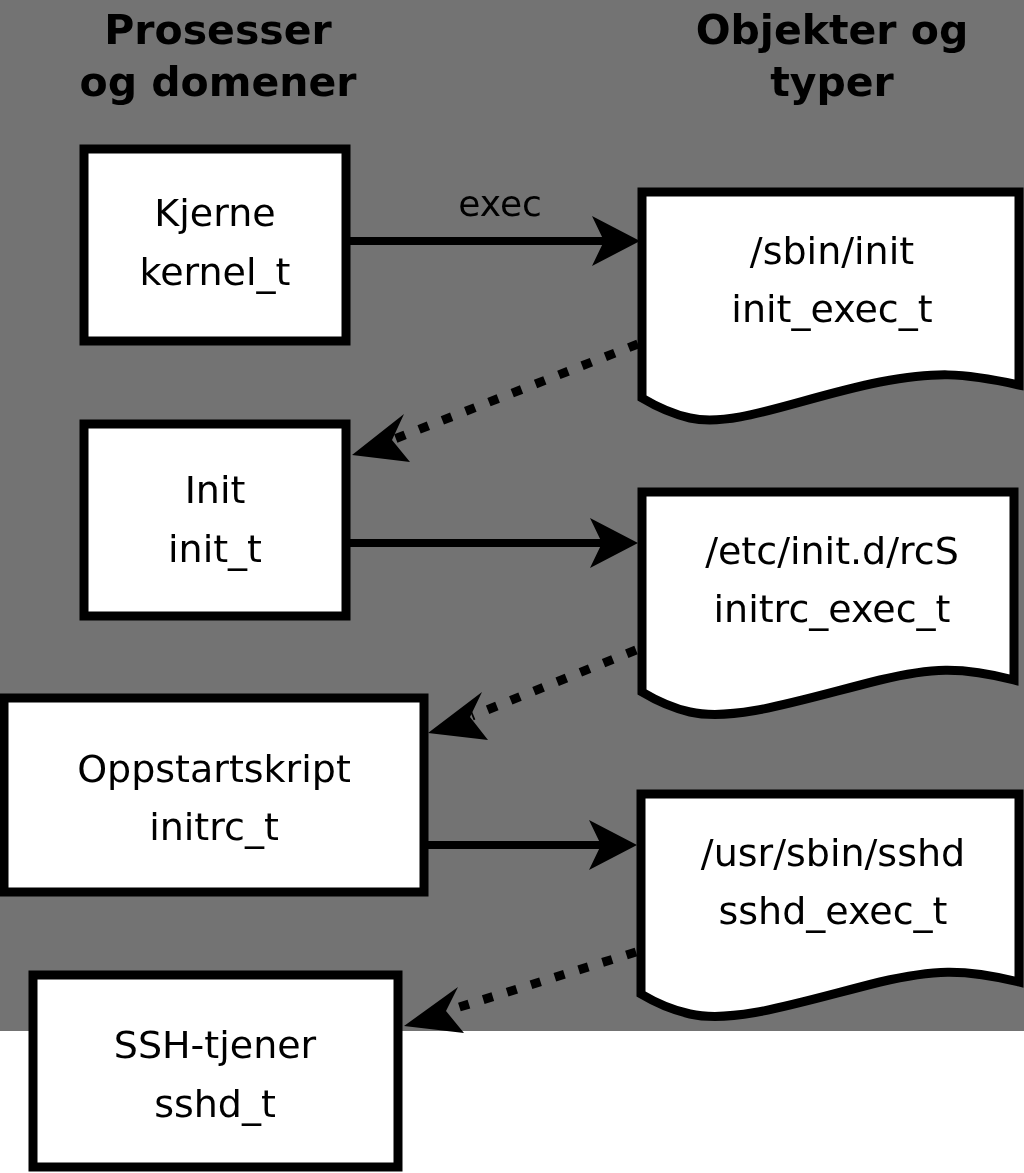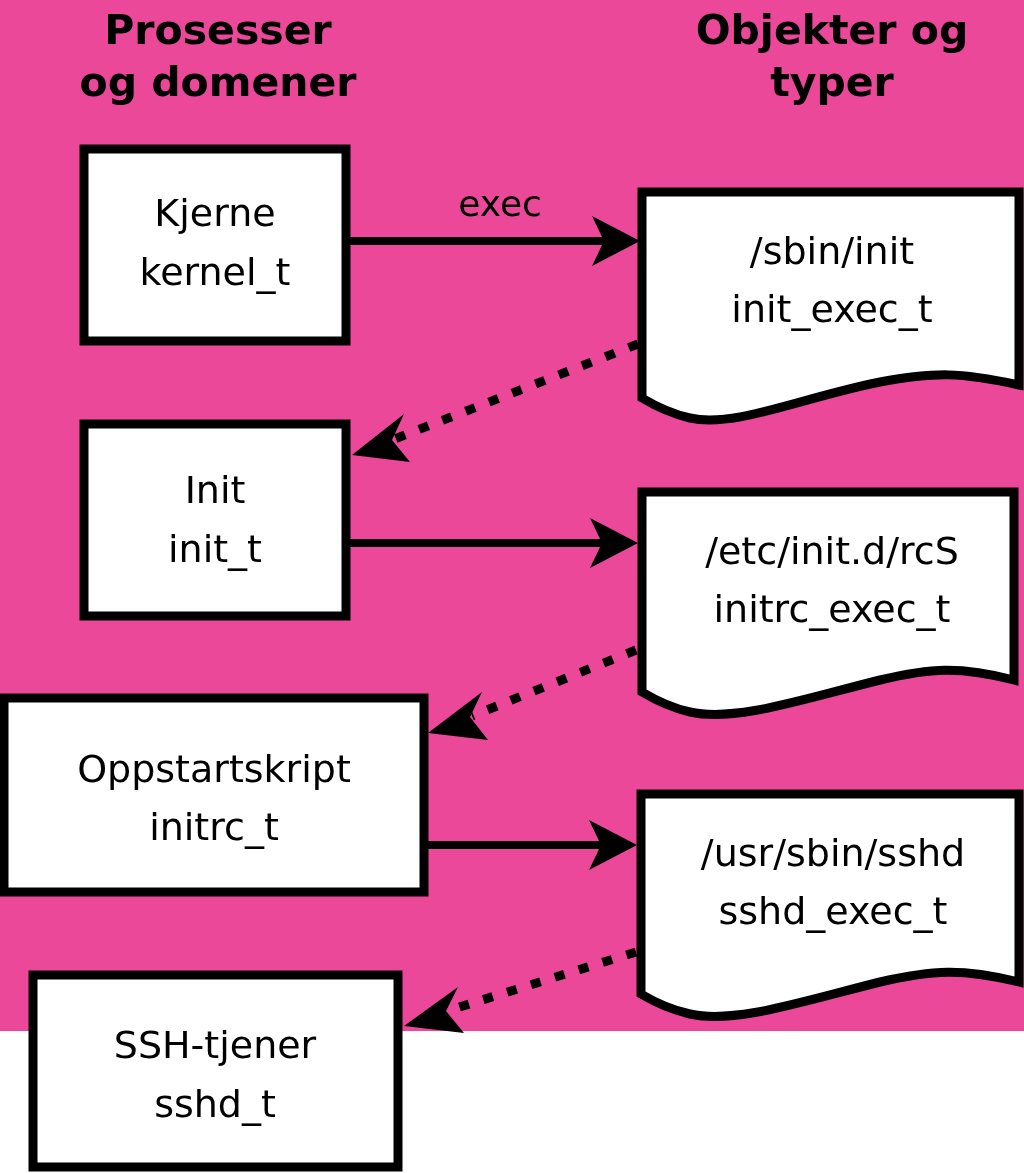--- a/index.html
+++ b/index.html
@@ -10,21 +10,21 @@
   body {
     width: 1024px;
     height: 1173px;
     font-family: "DejaVu Sans", sans-serif;
     overflow: hidden;
   }
   #diagram-root {
     position: relative;
     width: 1024px;
     height: 1031px;
-    background: #ec4899;
+    background: #737373;
   }
   svg.diagram-canvas {
     position: absolute;
     top: 0;
     left: 0;
     width: 1024px;
     height: 1173px;
     display: block;
   }
   .col-header {

